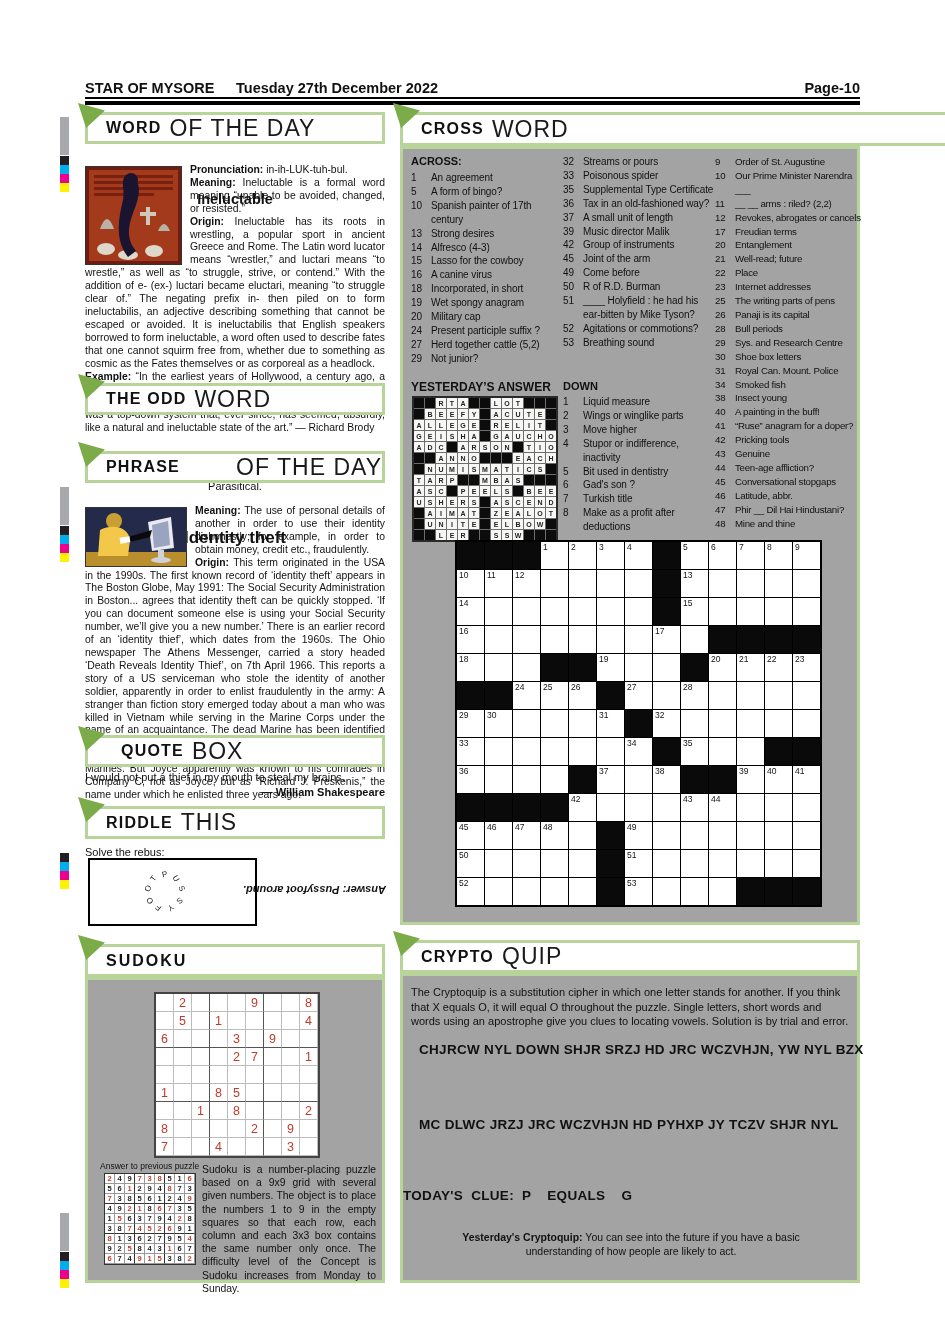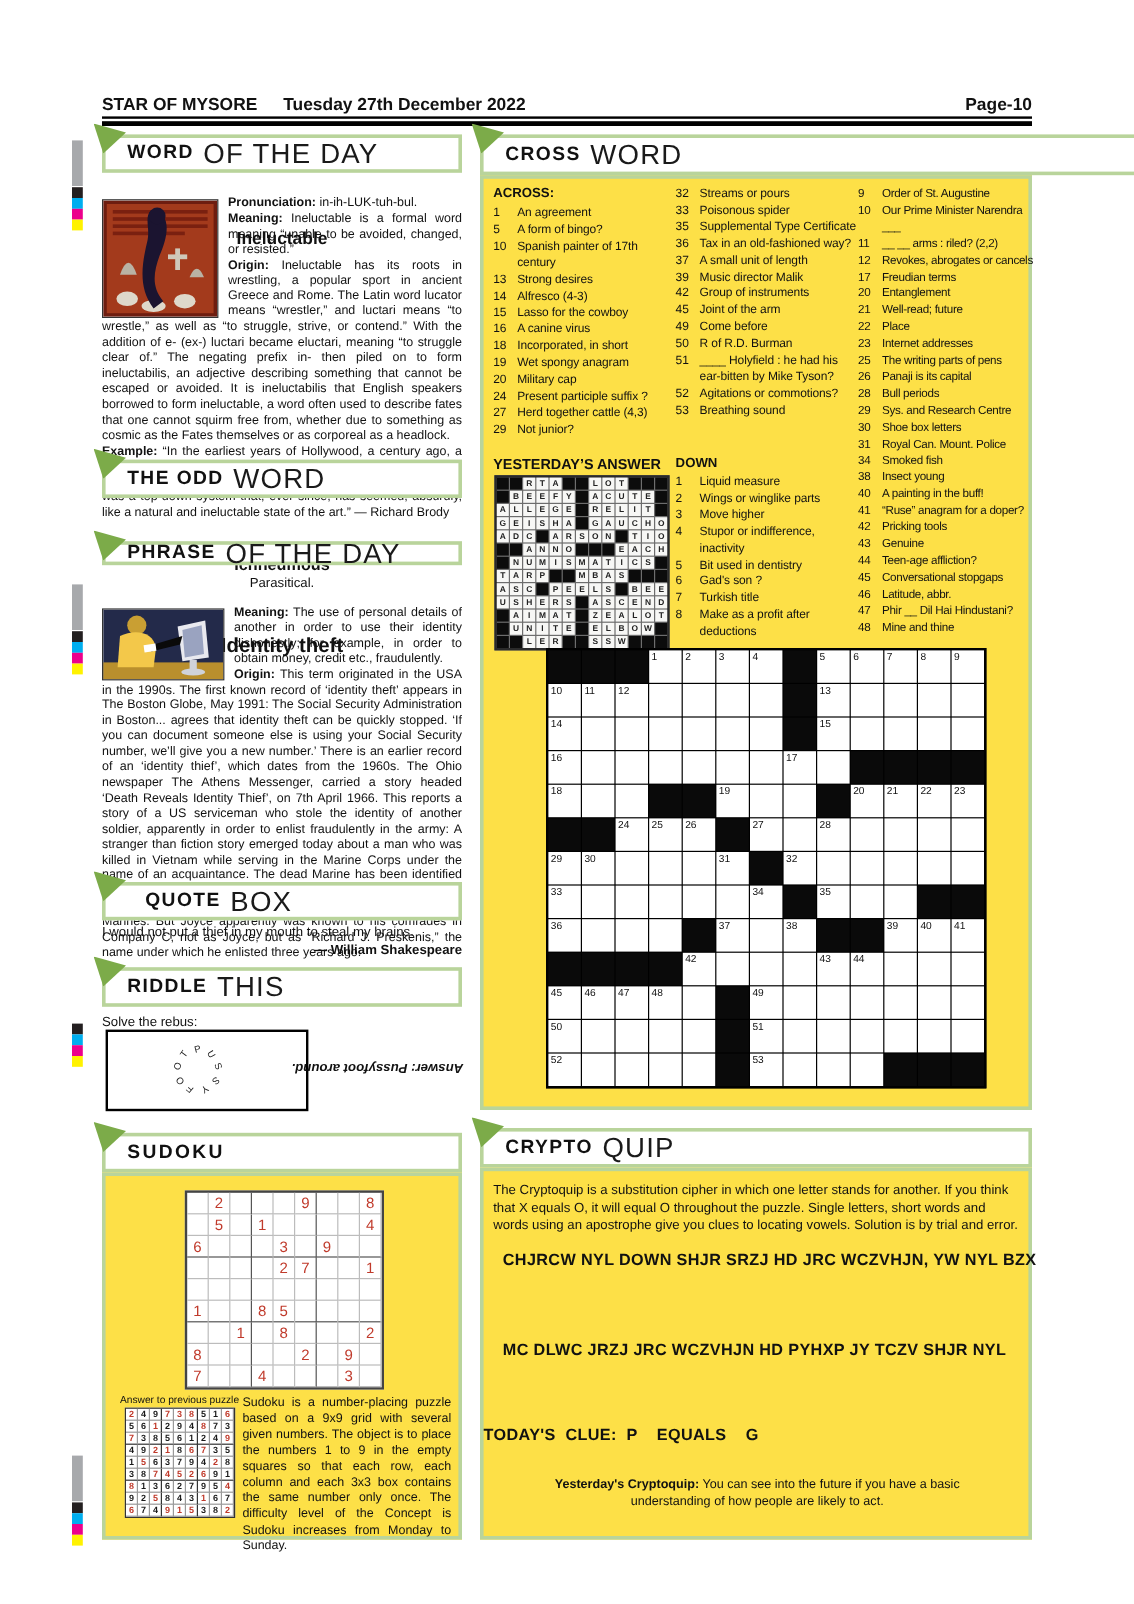--- a/index.html
+++ b/index.html
@@ -68,21 +68,21 @@
                  font-weight:bold;font-style:italic;font-size:11px;text-align:left;}
 
   
   .cipher{position:absolute;font-weight:bold;font-size:13.5px;letter-spacing:0.3px;white-space:pre;}
 
   
   .pmark{position:absolute;width:9px;display:flex;flex-direction:column;gap:0px;}
   .pbar{height:38px;margin-bottom:1px;}
   .psq{height:9px;}
 
-  .greenbox{position:absolute;box-sizing:border-box;border:3px solid #b9d49b;background:#fde047;}
+  .greenbox{position:absolute;box-sizing:border-box;border:3px solid #b9d49b;background:#a3a3a3;}
   b{font-weight:bold;}
 </style>
 </head>
 <body>
 
 <div class="mast" style="left:85px;">STAR OF MYSORE</div>
 <div class="mast" style="left:236px;">Tuesday 27th December 2022</div>
 <div class="mast" style="right:85px;">Page-10</div>
 <div class="rule" style="top:97px;height:1.5px;"></div>
 <div class="rule" style="top:101px;height:3.5px;"></div>
@@ -115,21 +115,21 @@
 </div>
 
 <div class="sec-head" style="left:85px;top:383px;width:300px;height:32px;">
   <div class="tri"></div>
   <span class="hb">THE ODD</span>
   <span class="hl">WORD</span>
 </div>
 <div class="ctitle" style="left:85px;top:419px;width:300px;font-size:13.5px;">Ichneumous</div>
 <div class="ctitle" style="left:85px;top:436px;width:300px;font-size:11px;font-weight:normal;">Parasitical.</div>
 
-<div class="sec-head" style="left:85px;top:451px;width:300px;height:20px;">
+<div class="sec-head" style="left:85px;top:451px;width:300px;height:32px;justify-content:space-between;">
   <div class="tri"></div>
   <span class="hb">PHRASE</span>
   <span class="hl">OF THE DAY</span>
 </div>
 <div class="ctitle" style="left:85px;top:484px;width:300px;font-size:17px;">Identity theft</div>
 <div class="bodytext" style="left:85px;top:505px;width:300px;">
   <svg class="ill" width="100" height="58" viewBox="0 0 100 58">
     <rect width="100" height="58" fill="#232a4a"></rect>
     <rect y="44" width="100" height="14" fill="#b98f2d"></rect>
     <path d="M62,14 L85,9 L88,40 L66,43 Z" fill="#e9e9ef"></path>
@@ -395,21 +395,21 @@
       <div class="clue">
         <span class="cn">20</span>
         <span class="ct">Military cap</span>
       </div>
       <div class="clue">
         <span class="cn">24</span>
         <span class="ct">Present participle suffix ?</span>
       </div>
       <div class="clue">
         <span class="cn">27</span>
-        <span class="ct">Herd together cattle (4,3)</span>
+        <span class="ct">Herd together cattle (5,2)</span>
       </div>
       <div class="clue">
         <span class="cn">29</span>
         <span class="ct">Not junior?</span>
       </div>
     </div>
   <div class="cluecol" style="left:160px;top:6px;width:152px;">
       <div class="clue">
         <span class="cn">32</span>
         <span class="ct">Streams or pours</span>

